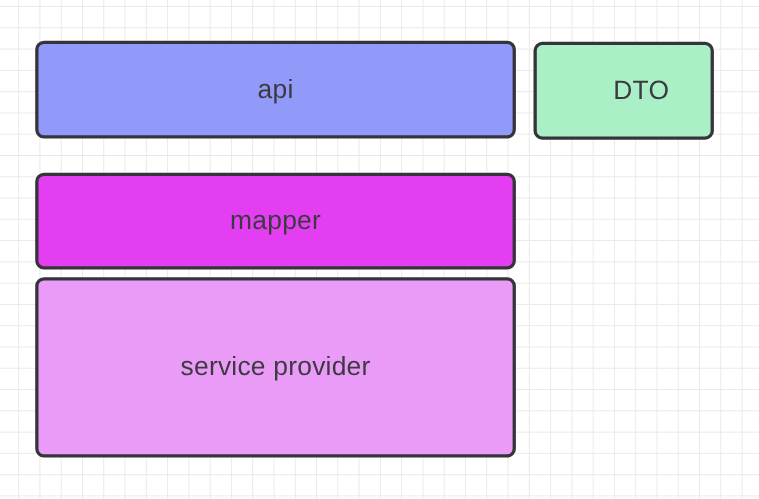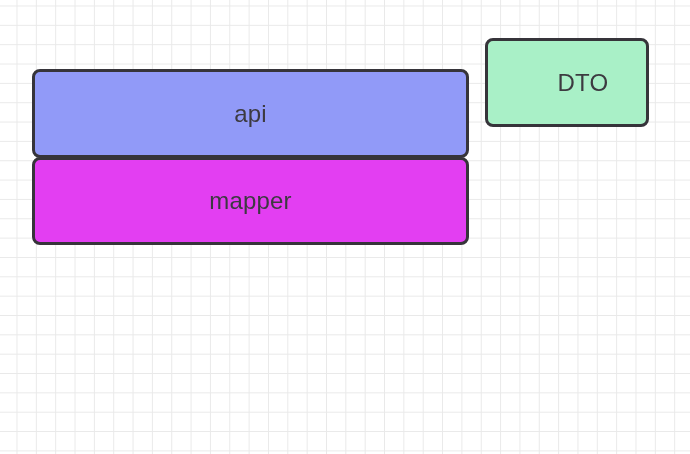--- a/index.html
+++ b/index.html
@@ -72,26 +72,29 @@
     height: 164px;
   }
 </style>
 </head>
 <body>
 
 <div id="canvas" style="width: 690px; height: 454px; background-color: rgb(255, 255, 255);">
 
   <div id="grid-layer" style="width: 690px; height: 454px;"></div>
 
-  <div class="node" id="node-api" style="background-color: rgb(145, 154, 248); left: 32px; top: 37px; width: 437px; height: 89px; border-color: rgb(54, 52, 58); border-width: 3px; border-radius: 8px; margin-top: 32px;">
+  <div class="node" id="node-api" style="background-color: rgb(145, 154, 248); left: 32px; top: 37px; width: 437px; height: 89px; border-color: rgb(54, 52, 58); border-width: 3px; border-radius: 8px;">
     <span class="node-label" style="color: rgb(60, 58, 64); font-size: 24px;">api</span>
   </div>
 
   <div class="node" id="node-dto" style="background-color: rgb(169, 240, 199); left: 485px; top: 38px; width: 164px; height: 89px; border-color: rgb(54, 52, 58); border-width: 3px; border-radius: 8px;">
     <span class="node-label" style="color: rgb(60, 58, 64); font-size: 24px;">DTO</span>
   </div>
 
   <div class="node" id="node-mapper" style="background-color: rgb(227, 62, 242); left: 32px; top: 157px; width: 437px; height: 88px; border-color: rgb(54, 52, 58); border-width: 3px; border-radius: 8px;">
     <span class="node-label" style="color: rgb(60, 58, 64); font-size: 24px;">mapper</span>
   </div>
 
+  <div class="node" id="node-service-provider" style="background-color: rgb(234, 155, 248); left: 32px; top: 252px; width: 437px; height: 164px; border-color: rgb(54, 52, 58); border-width: 3px; border-radius: 8px;">
+    <span class="node-label" style="color: rgb(60, 58, 64); font-size: 24px;">service provider</span>
+  </div>
 
 </div>
 
 </body></html>

